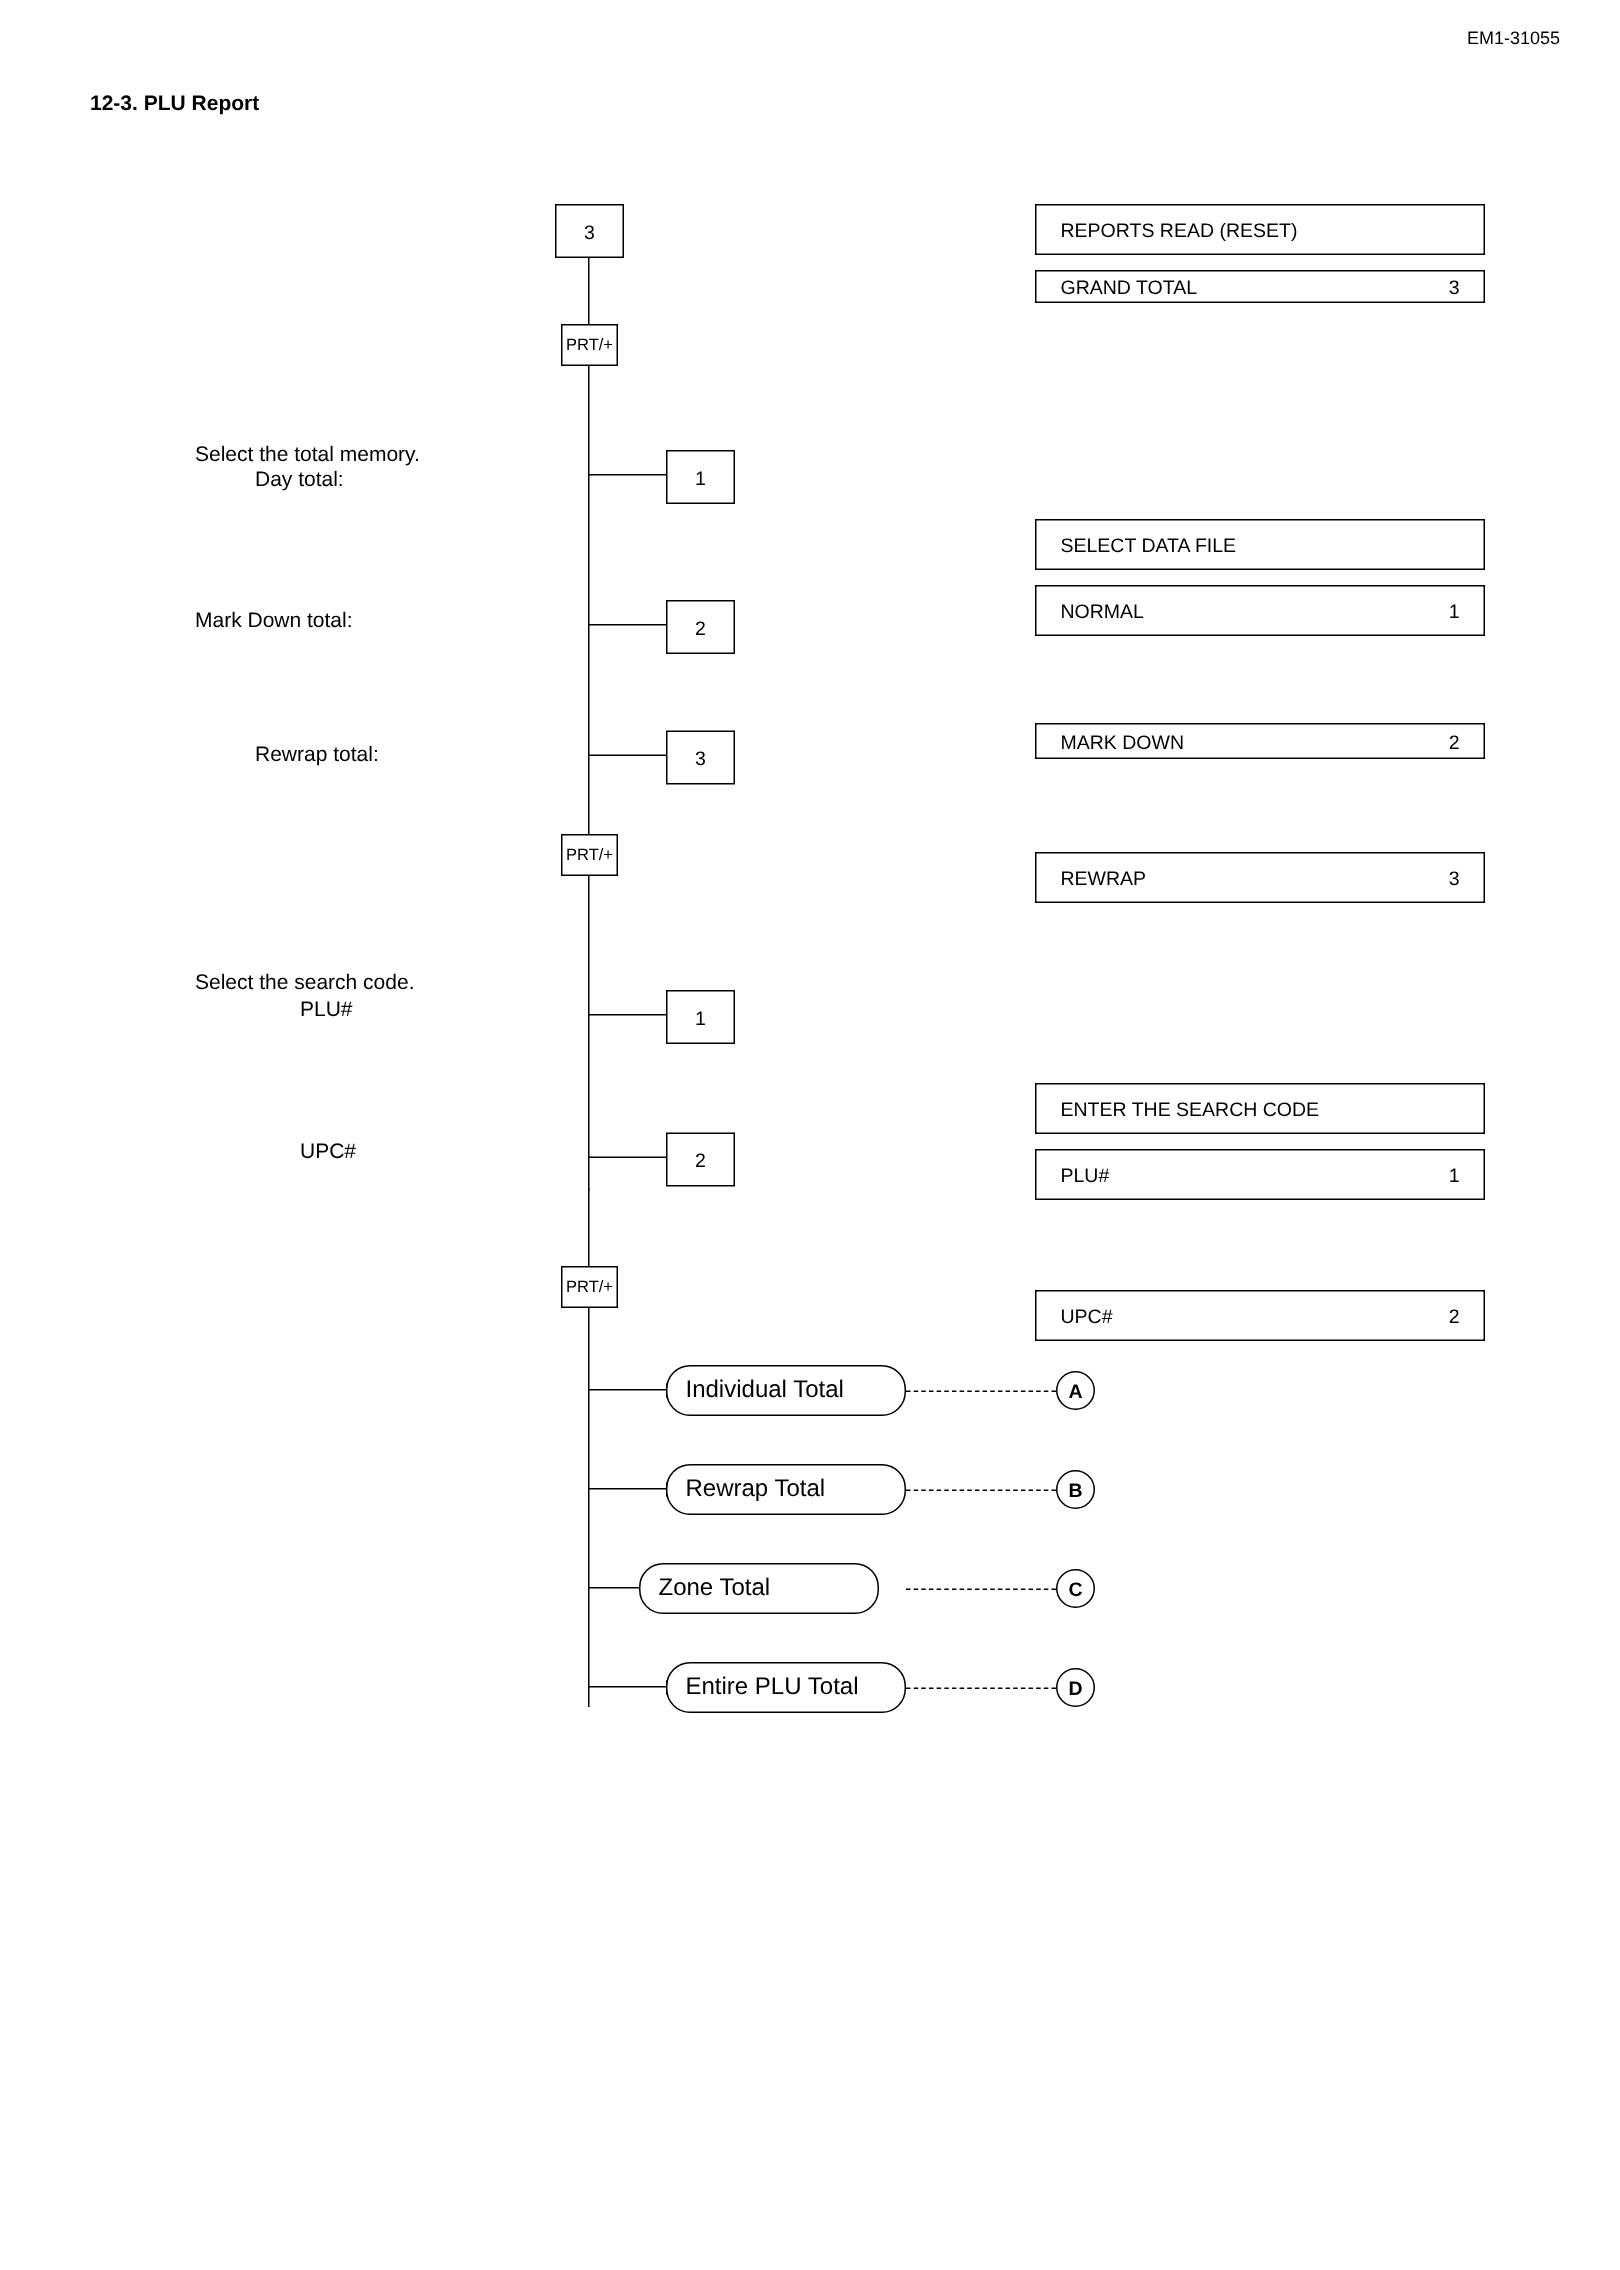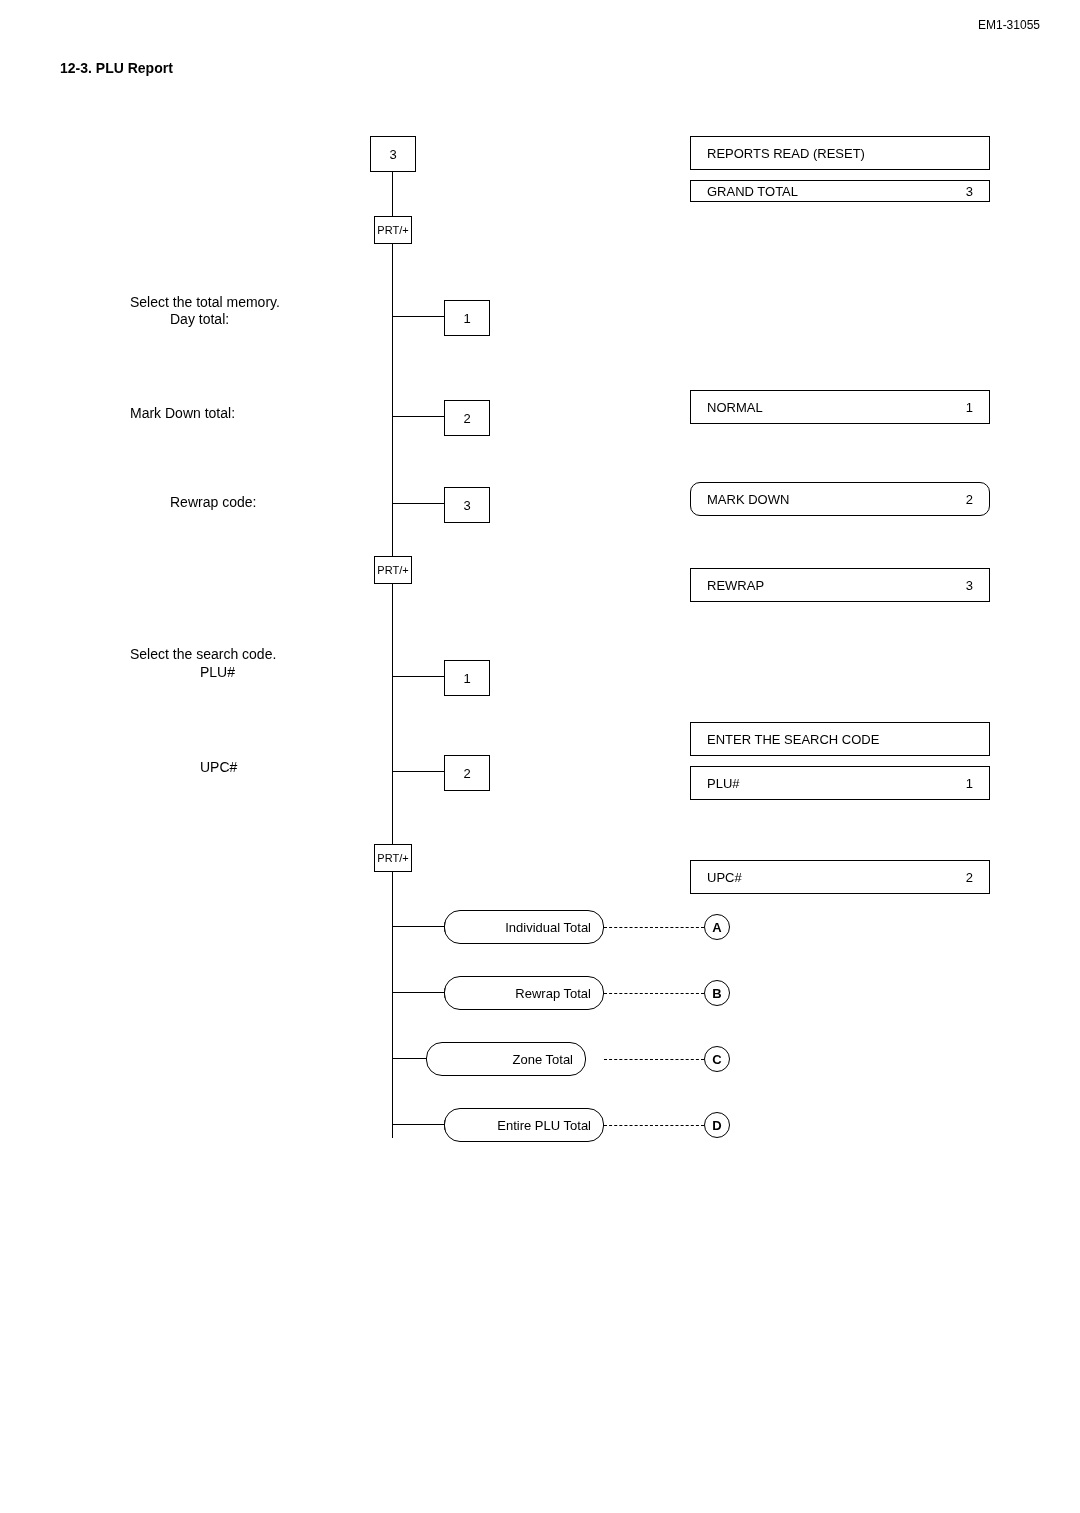--- a/index.html
+++ b/index.html
@@ -66,22 +66,22 @@
       font-size: 11px;
       padding: 2px 4px;
     }
     .rounded-box {
       position: absolute;
       border: 1.5px solid #000;
       border-radius: 16px;
       background: #fff;
       display: flex;
       align-items: center;
-      justify-content: flex-end;
-      font-size: 13px;
+      justify-content: flex-start;
+      font-size: 16px;
       padding: 4px 12px;
     }
     .circle-label {
       position: absolute;
       border: 1.5px solid #000;
       border-radius: 50%;
       background: #fff;
       display: flex;
       align-items: center;
       justify-content: center;
@@ -241,27 +241,30 @@
 
     <div class="box" style="left:620px; top:30px; width:300px; height:34px;">
       <span>REPORTS READ (RESET)</span>
     </div>
 
     <div class="box" style="left:620px; top:74px; width:300px; height:22px;">
       <span>GRAND TOTAL</span>
       <span>3</span>
     </div>
 
+    <div class="box" style="left:620px; top:240px; width:300px; height:34px;">
+      <span>SELECT DATA FILE</span>
+    </div>
 
     <div class="box" style="left:620px; top:284px; width:300px; height:34px;">
       <span>NORMAL</span>
       <span>1</span>
     </div>
 
-    <div class="box" style="left:620px; top:376px; width:300px; height:34px;border-radius:10px;">
+    <div class="box" style="left:620px; top:376px; width:300px; height:24px;">
       <span>MARK DOWN</span>
       <span>2</span>
     </div>
 
     <div class="box" style="left:620px; top:462px; width:300px; height:34px;">
       <span>REWRAP</span>
       <span>3</span>
     </div>
 
     <div class="box" style="left:620px; top:616px; width:300px; height:34px;">
@@ -281,21 +284,21 @@
     <div class="label-text" style="left:60px; top:188px;">
       <span>Select the total memory.</span>
     </div>
     <div class="label-text" style="left:100px; top:205px;">
       <span>Day total:</span>
     </div>
     <div class="label-text" style="left:60px; top:299px;">
       <span>Mark Down total:</span>
     </div>
     <div class="label-text" style="left:100px; top:388px;">
-      <span>Rewrap code:</span>
+      <span>Rewrap total:</span>
     </div>
     <div class="label-text" style="left:60px; top:540px;">
       <span>Select the search code.</span>
     </div>
     <div class="label-text" style="left:130px; top:558px;">
       <span>PLU#</span>
     </div>
     <div class="label-text" style="left:130px; top:653px;">
       <span>UPC#</span>
     </div>

